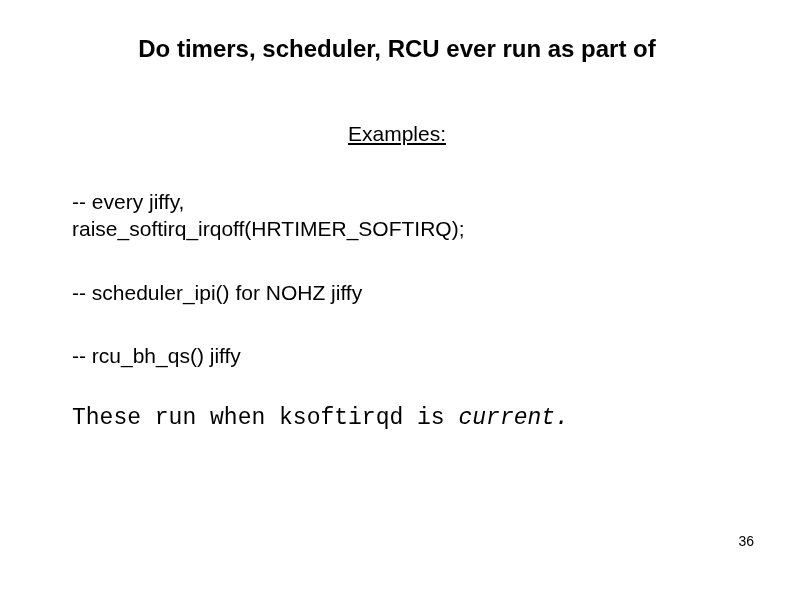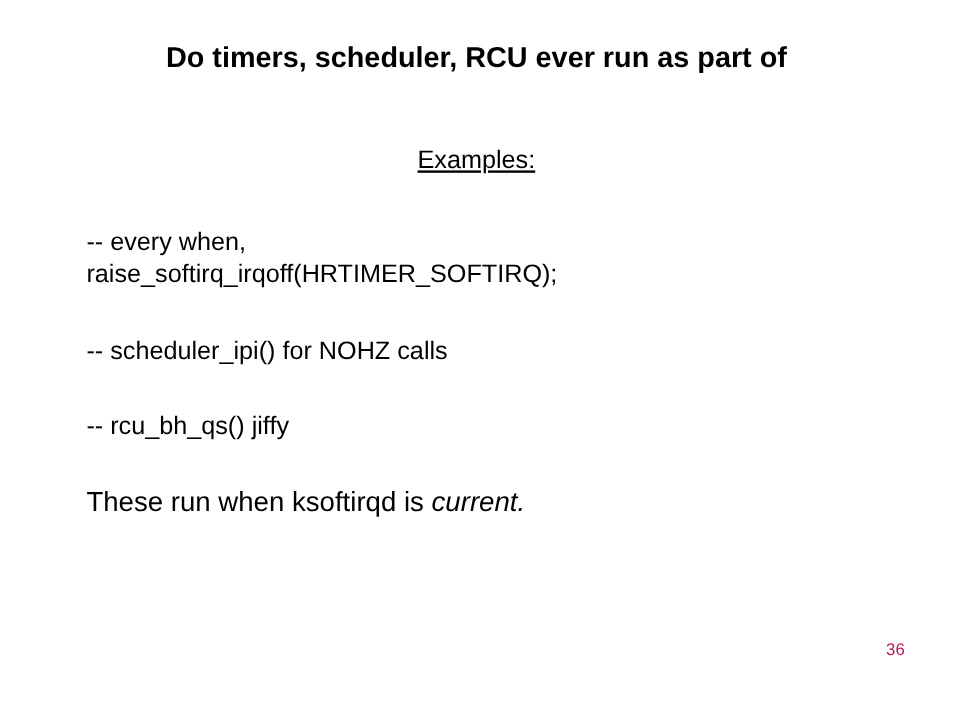--- a/index.html
+++ b/index.html
@@ -36,51 +36,52 @@
     font-size: 21px;
     line-height: 1.3;
     margin-bottom: 36px;
   }
   .call-indent {
     display: block;
   }
   .closing {
     font-size: 23px;
     margin-top: 24px;
+    font-family: Liberation Mono, monospace;
   }
   .italic {
     font-style: italic;
   }
   .page-number {
     position: absolute;
     right: 40px;
     bottom: 30px;
     font-size: 14px;
-    color: #be185d;
+    color: #000000;
     margin-top: 12px;
   }
 </style>
 </head>
 <body>
 
 <div class="slide">
 
   <div class="title">
     <span>Do timers, scheduler, RCU ever run as part of</span><br>
   </div>
 
   <div class="examples-heading">Examples:</div>
 
   <div class="item">
-    <span>-- every when,</span>
+    <span>-- every jiffy,</span>
     <span class="call-indent">raise_softirq_irqoff(HRTIMER_SOFTIRQ);</span>
   </div>
 
   <div class="item">
-    <span>-- scheduler_ipi() for NOHZ calls</span>
+    <span>-- scheduler_ipi() for NOHZ jiffy</span>
   </div>
 
   <div class="item">
     <span>-- rcu_bh_qs() jiffy</span>
   </div>
 
   <div class="closing">
     <span>These run when ksoftirqd is </span><span class="italic">current.</span>
   </div>
 

